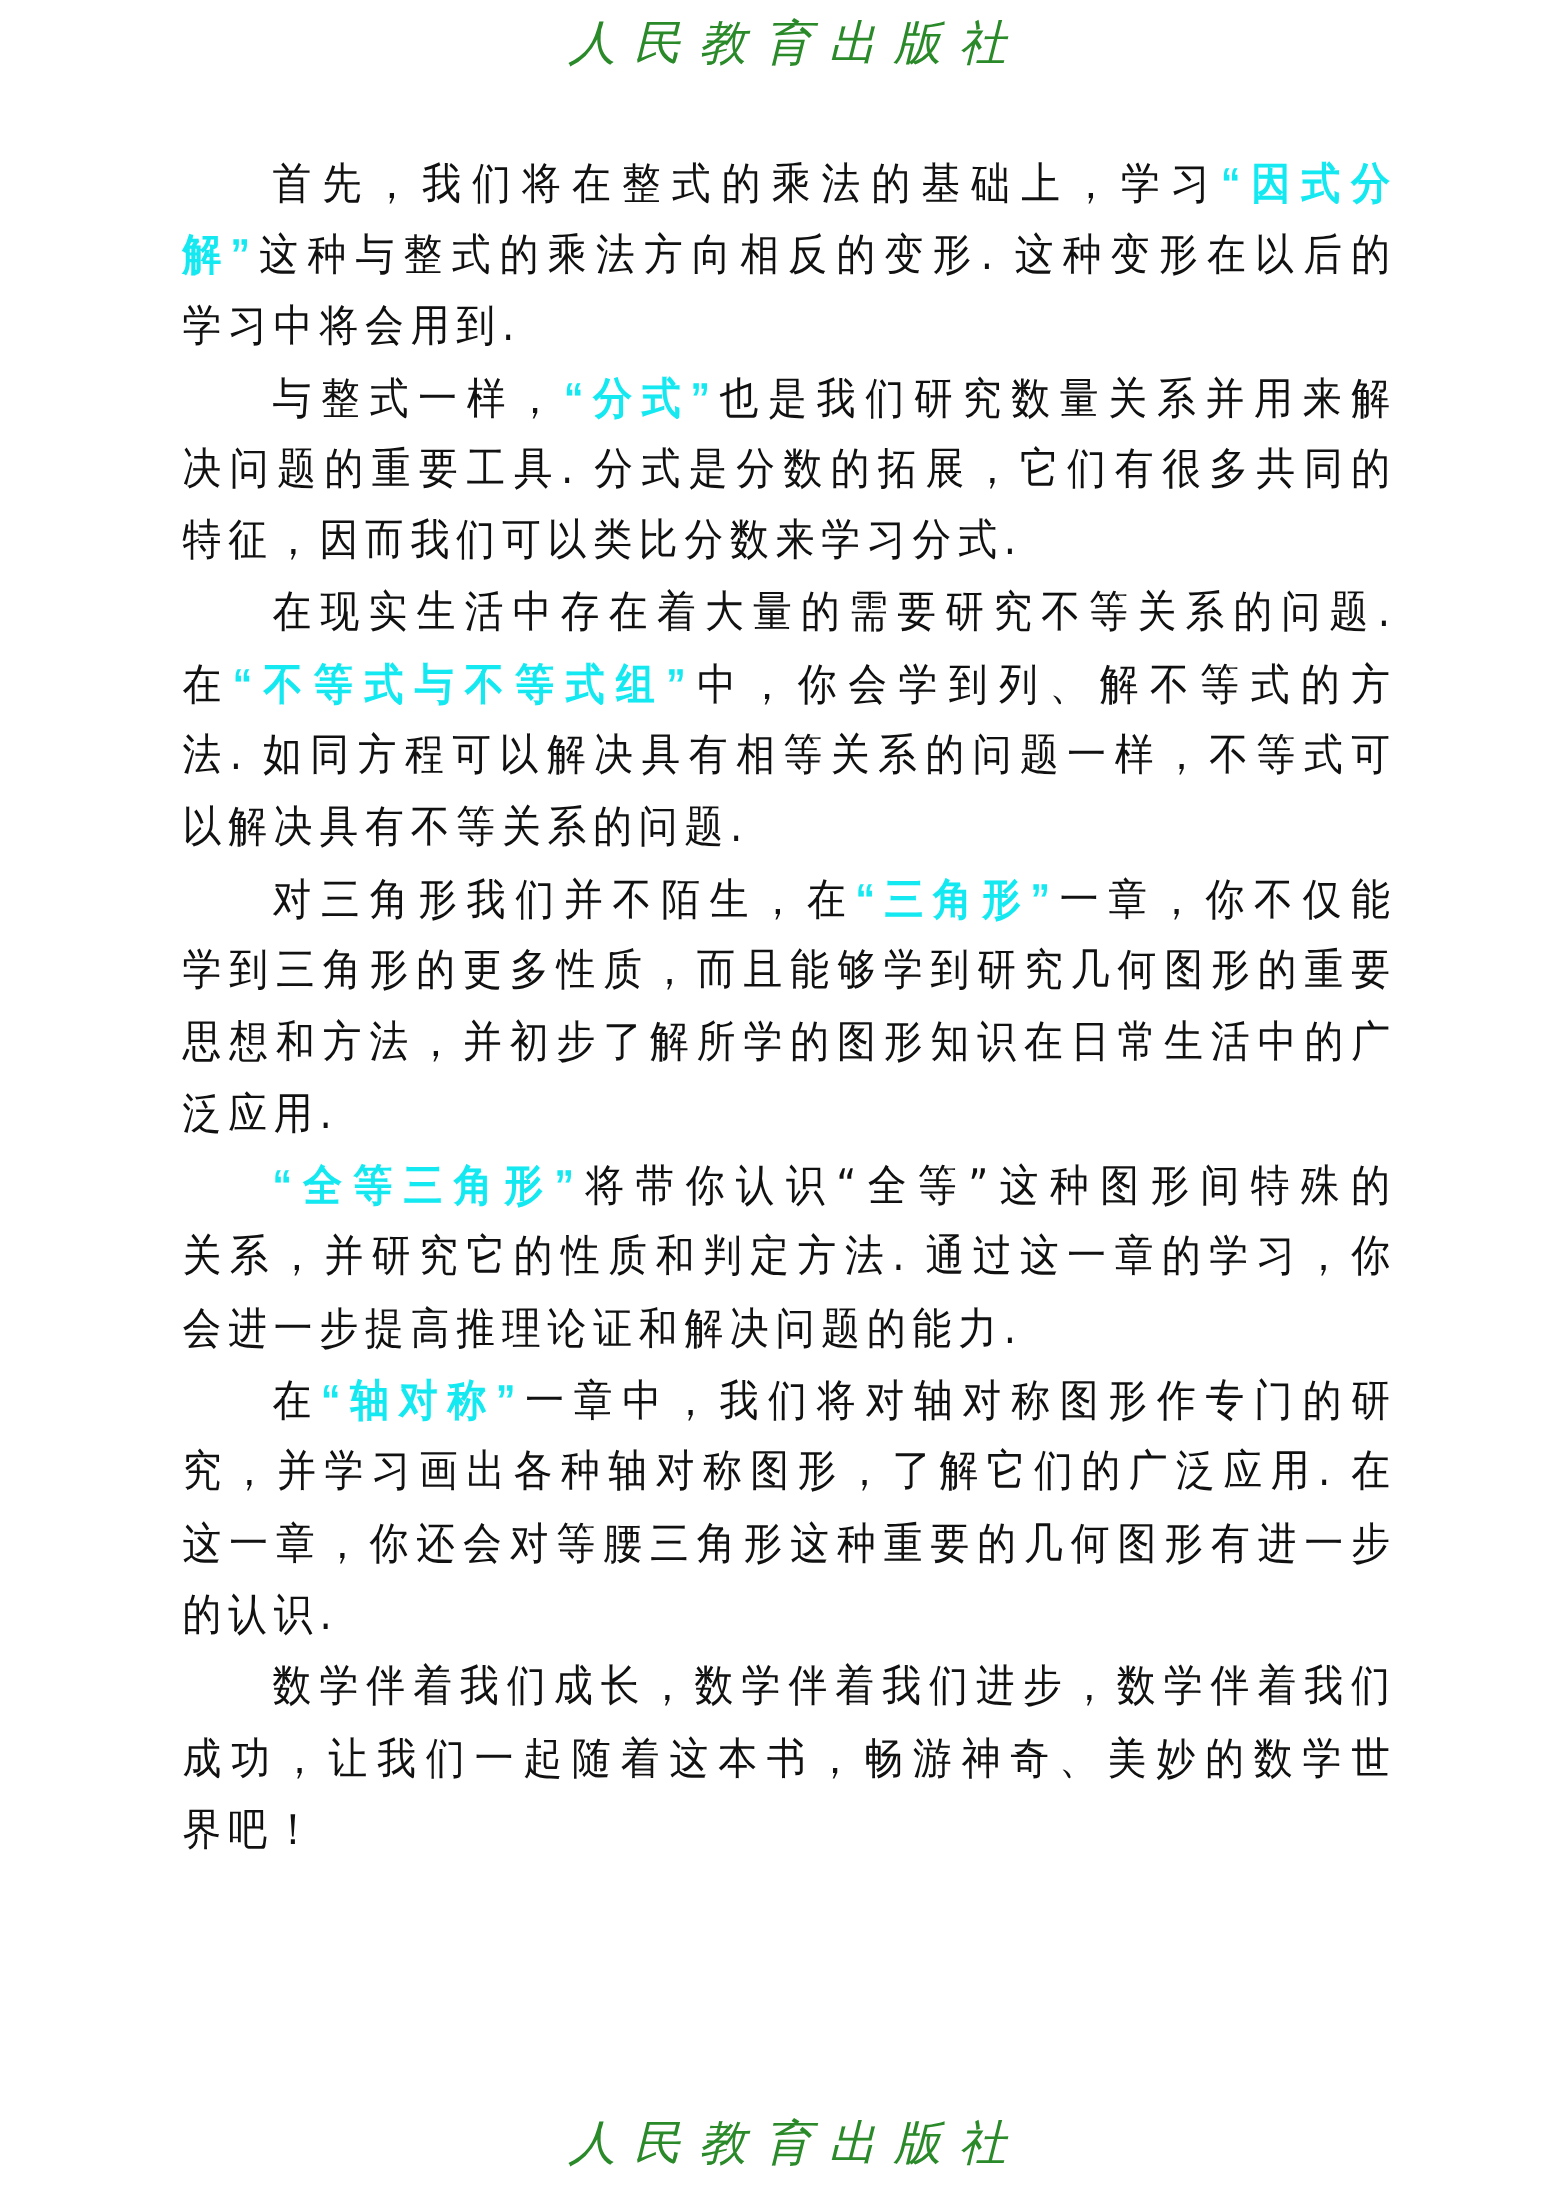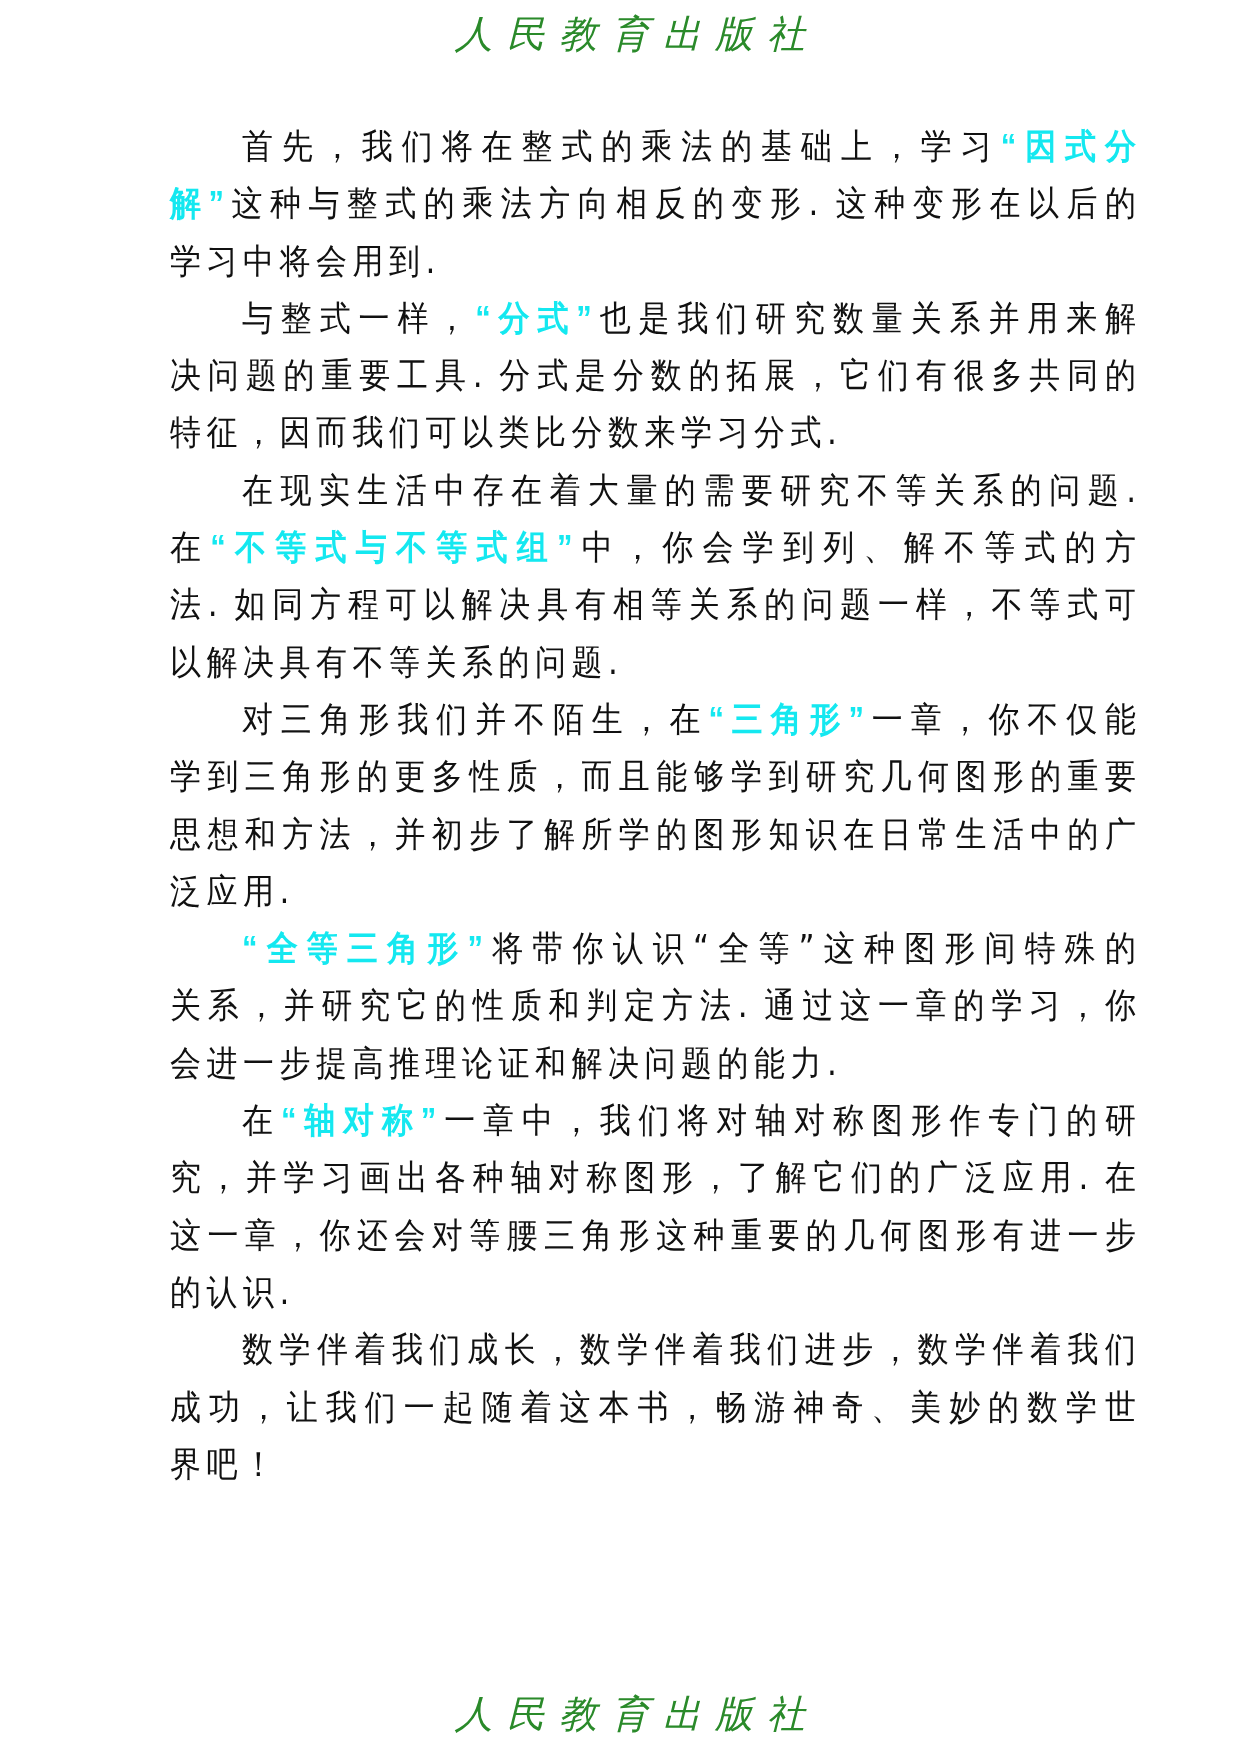--- a/index.html
+++ b/index.html
@@ -7,21 +7,21 @@
   .logo {
     position: absolute; left: 455px; width: 330px; height: 44px;
     color: #2a8a2a; font-family: "DejaVu Serif", serif; font-style: italic;
     font-size: 38px; letter-spacing: 14px; text-align: left; line-height: 44px;
     white-space: nowrap;
   }
   .logo.top { top: 12px; }
   .logo.bottom { top: 1692px; }
   .body-text {
     position: absolute; left: 146px; top: 118px; width: 966px;
-    font-family: "DejaVu Sans", sans-serif; font-size: 31px; color: #111111; margin-left: 24px;
+    font-family: "DejaVu Sans", sans-serif; font-size: 31px; color: #111111;
   }
   .line {
     height: 57.3px; line-height: 57.3px; white-space: nowrap;
     text-align: justify; text-align-last: justify;
     transform: scaleY(1.12); transform-origin: center;
   }
   .line.last { text-align-last: left; letter-spacing: 5.5px; }
   .line.indent { padding-left: 72px; }
   .hl { color: #14e8f0; font-weight: bold; font-family: "Liberation Sans", sans-serif; }
 </style>

